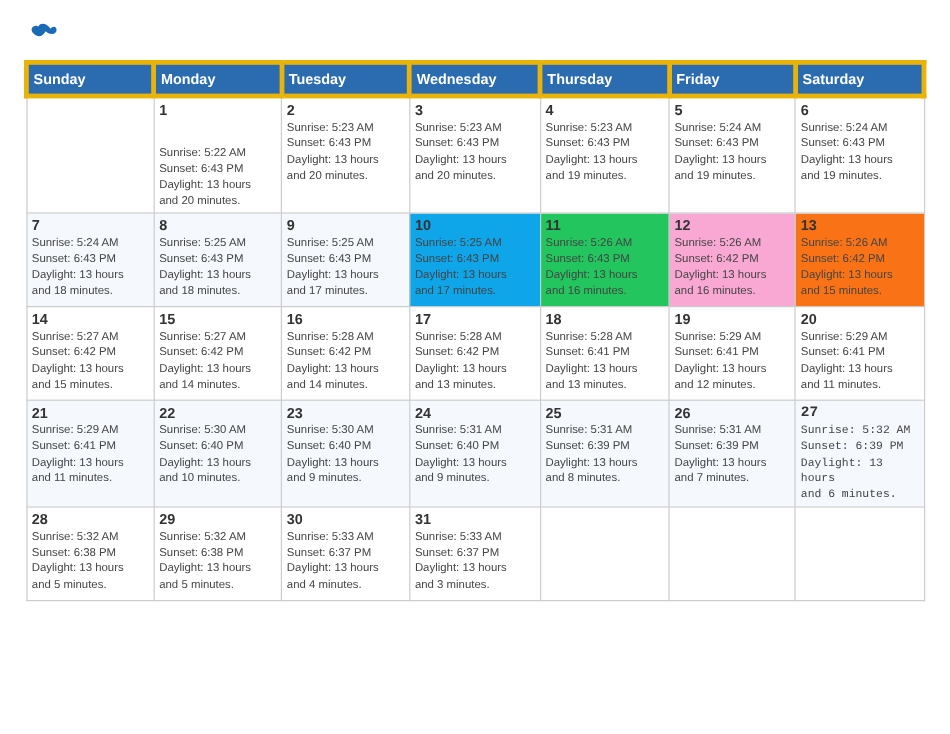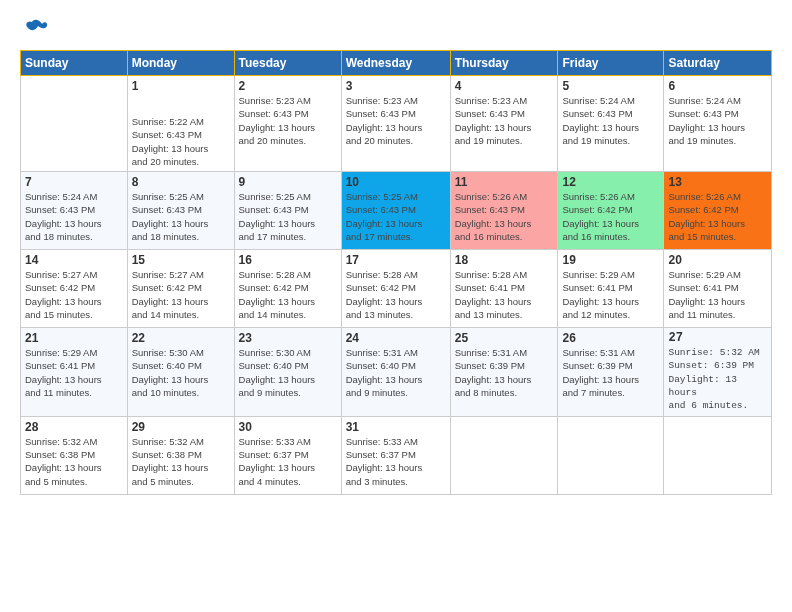--- a/index.html
+++ b/index.html
@@ -49,21 +49,21 @@
       width: 100%;
       border-collapse: collapse;
     }
     .calendar th {
       background: #2b6cb0;
       color: #fff;
       font-size: 12px;
       font-weight: bold;
       padding: 5px 4px;
       text-align: left;
-      border: 1px solid #eab308;
+      border: 4px solid #eab308;
     }
     .calendar td {
       vertical-align: top;
       border: 1px solid #ccc;
       padding: 3px 4px;
       width: 113px;
       height: 78px;
       font-size: 10px;
       color: #333;
       background: #fff;
@@ -189,28 +189,28 @@
 Daylight: 13 hours
 and 17 minutes.</div>
           </td>
           <td style="background: #0ea5e9;">
             <span class="day-number">10</span>
             <div class="day-info" style="white-space: pre-line;">Sunrise: 5:25 AM
 Sunset: 6:43 PM
 Daylight: 13 hours
 and 17 minutes.</div>
           </td>
-          <td style="background: #fca5a5; margin-left: 11px;">
+          <td style="background: #22c55e; margin-left: 11px;">
             <span class="day-number">11</span>
             <div class="day-info" style="white-space: pre-line;">Sunrise: 5:26 AM
 Sunset: 6:43 PM
 Daylight: 13 hours
 and 16 minutes.</div>
           </td>
-          <td style="background: #86efac;">
+          <td style="background: #f9a8d4;">
             <span class="day-number">12</span>
             <div class="day-info" style="white-space: pre-line;">Sunrise: 5:26 AM
 Sunset: 6:42 PM
 Daylight: 13 hours
 and 16 minutes.</div>
           </td>
           <td style="background: #f97316;">
             <span class="day-number">13</span>
             <div class="day-info" style="white-space: pre-line;">Sunrise: 5:26 AM
 Sunset: 6:42 PM

